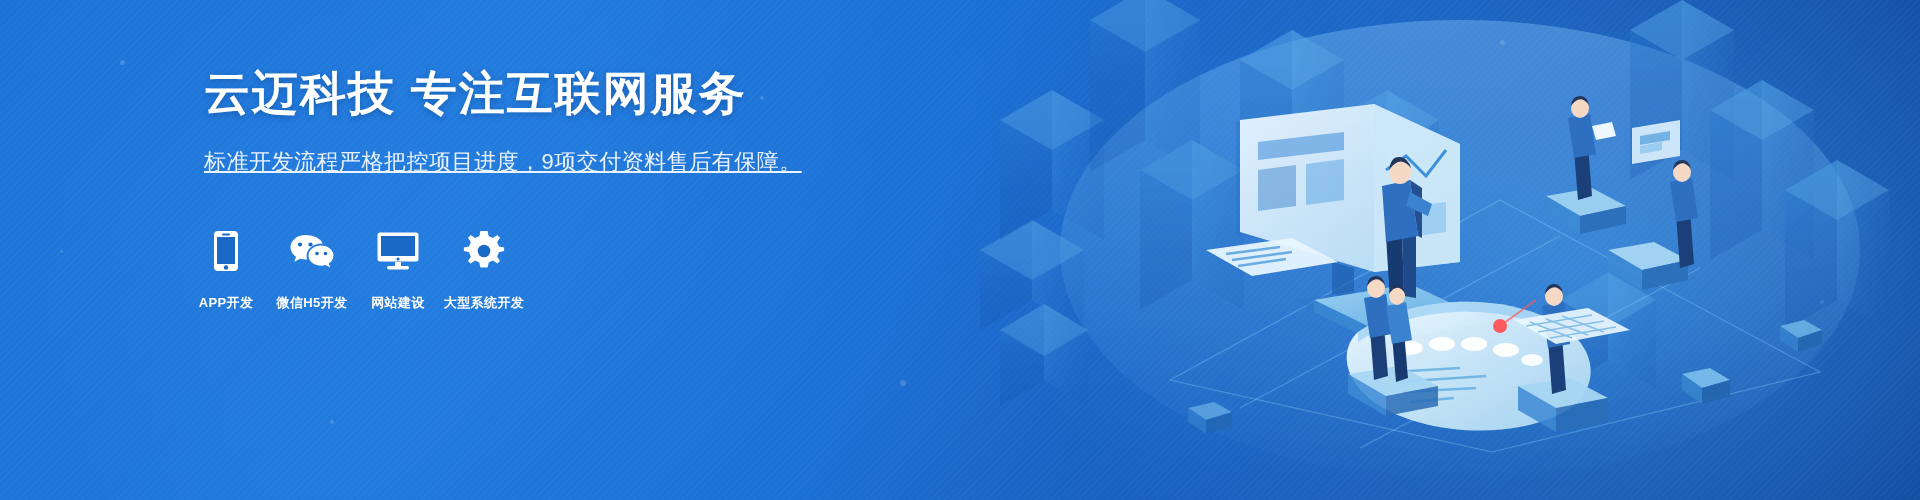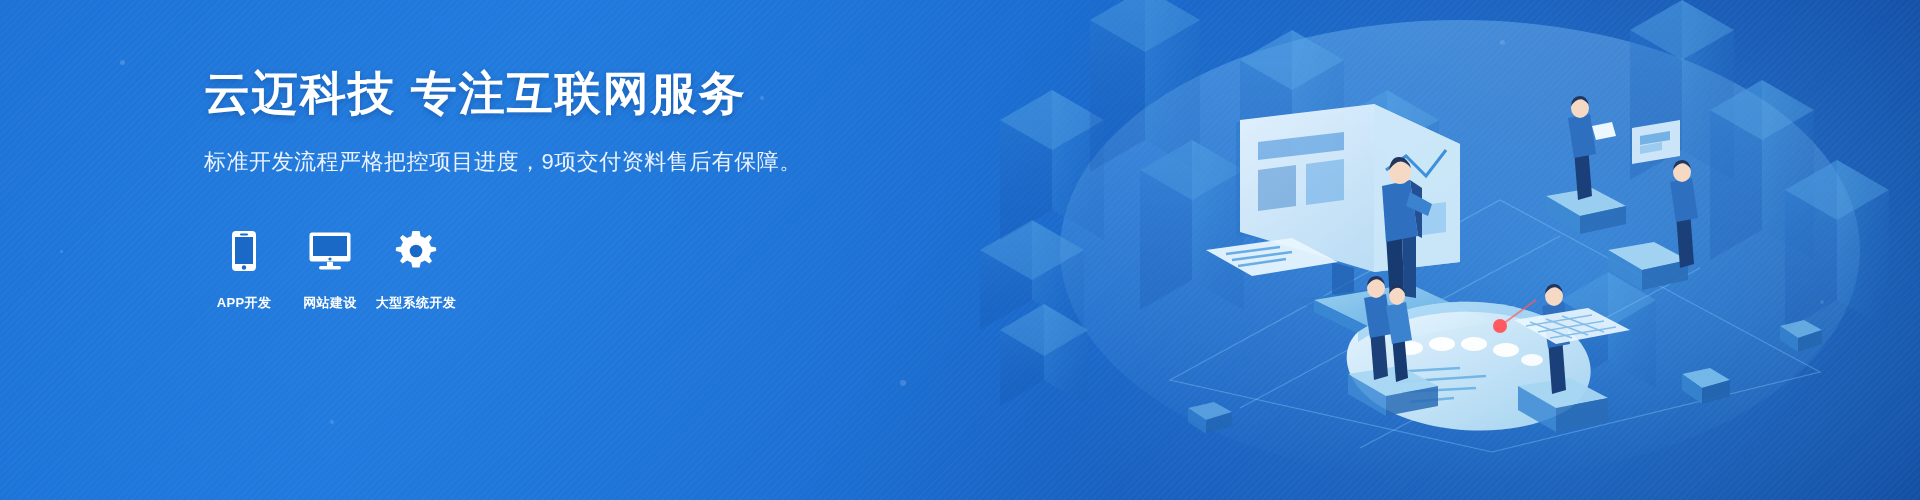--- a/index.html
+++ b/index.html
@@ -28,24 +28,24 @@
   .copy{position:absolute;left:204px;top:66px;width:760px;z-index:6;}
   .headline{
     font-size:46px;line-height:54px;font-weight:bold;color:#ffffff;
     letter-spacing:2px;margin:0 0 24px 0;white-space:nowrap;
     text-shadow:0 2px 6px rgba(0,30,80,0.28);
   }
   .sub-line{
     font-size:22px;line-height:36px;color:#eaf3ff;letter-spacing:0.5px;
     white-space:nowrap;font-weight:normal;
   }
-  .sub-line.second{margin-top:10px;}
-
-  
-  .services{position:absolute;left:208px;top:228px;display:flex;align-items:flex-start;z-index:6;}
+  .sub-line.second{margin-top:10px;text-decoration:underline;}
+
+  
+  .services{position:absolute;left:190px;top:228px;display:flex;align-items:flex-start;z-index:6;}
   .service{width:72px;display:flex;flex-direction:column;align-items:center;margin-right:14px;}
   .service:last-child{margin-right:0;align-items:center;}
   .svc-ico{height:46px;display:flex;align-items:center;justify-content:center;}
   .svc-ico svg{display:block;}
   .svc-label{
     margin-top:20px;font-size:13px;color:#ffffff;white-space:nowrap;font-weight:bold;letter-spacing:0.4px;
   }
 
   
   .illo{position:absolute;right:0;top:0;width:980px;height:500px;z-index:3;}
@@ -340,20 +340,33 @@
           <rect x="1" y="1" width="24" height="40" rx="4" ry="4" fill="#ffffff"></rect>
           <rect x="4" y="7" width="18" height="27" fill="#1b69c7"></rect>
           <rect x="9" y="3.5" width="8" height="2" rx="1" fill="#1b69c7"></rect>
           <circle cx="13" cy="37.5" r="2.2" fill="#1b69c7"></circle>
         </svg>
       </span>
       <span class="svc-label">APP开发</span>
     </div>
 
 
+    <div class="service">
+      <span class="svc-ico">
+        <svg width="46" height="40" viewBox="0 0 46 40">
+          <path d="M16.5 4 C8 4 1.5 9.6 1.5 16.3 c0 3.8 2.1 7.2 5.5 9.4 l-1.6 5 5.6 -2.9 c1.9 0.5 3.9 0.8 6 0.8 l1.2 0 c-0.4 -1.2 -0.6 -2.4 -0.6 -3.7 c0 -6.8 6.8 -12.3 15.1 -12.3 l0.9 0 C32.3 8.1 25.2 4 16.5 4 z" fill="#ffffff"></path>
+          <circle cx="11" cy="13.5" r="2.1" fill="#1b69c7"></circle>
+          <circle cx="21.5" cy="13.5" r="2.1" fill="#1b69c7"></circle>
+          <path d="M44.5 24.6 c0 -5.6 -5.6 -10.1 -12.5 -10.1 c-6.9 0 -12.5 4.5 -12.5 10.1 c0 5.6 5.6 10.1 12.5 10.1 c1.6 0 3.1 -0.2 4.5 -0.6 l4.6 2.4 -1.3 -4.1 c2.9 -1.8 4.7 -4.6 4.7 -7.8 z" fill="#ffffff"></path>
+          <circle cx="28" cy="22.5" r="1.8" fill="#1b69c7"></circle>
+          <circle cx="36.5" cy="22.5" r="1.8" fill="#1b69c7"></circle>
+        </svg>
+      </span>
+      <span class="svc-label">微信H5开发</span>
+    </div>
 
     <div class="service">
       <span class="svc-ico">
         <svg width="44" height="40" viewBox="0 0 44 40">
           <rect x="1.5" y="1.5" width="41" height="29" rx="2.5" ry="2.5" fill="#ffffff"></rect>
           <rect x="5" y="5" width="34" height="20" fill="#1b69c7"></rect>
           <circle cx="22" cy="28" r="1.6" fill="#1b69c7"></circle>
           <rect x="19" y="31" width="6" height="4" fill="#ffffff"></rect>
           <rect x="11" y="35" width="22" height="3.5" rx="1.7" fill="#ffffff"></rect>
         </svg>

